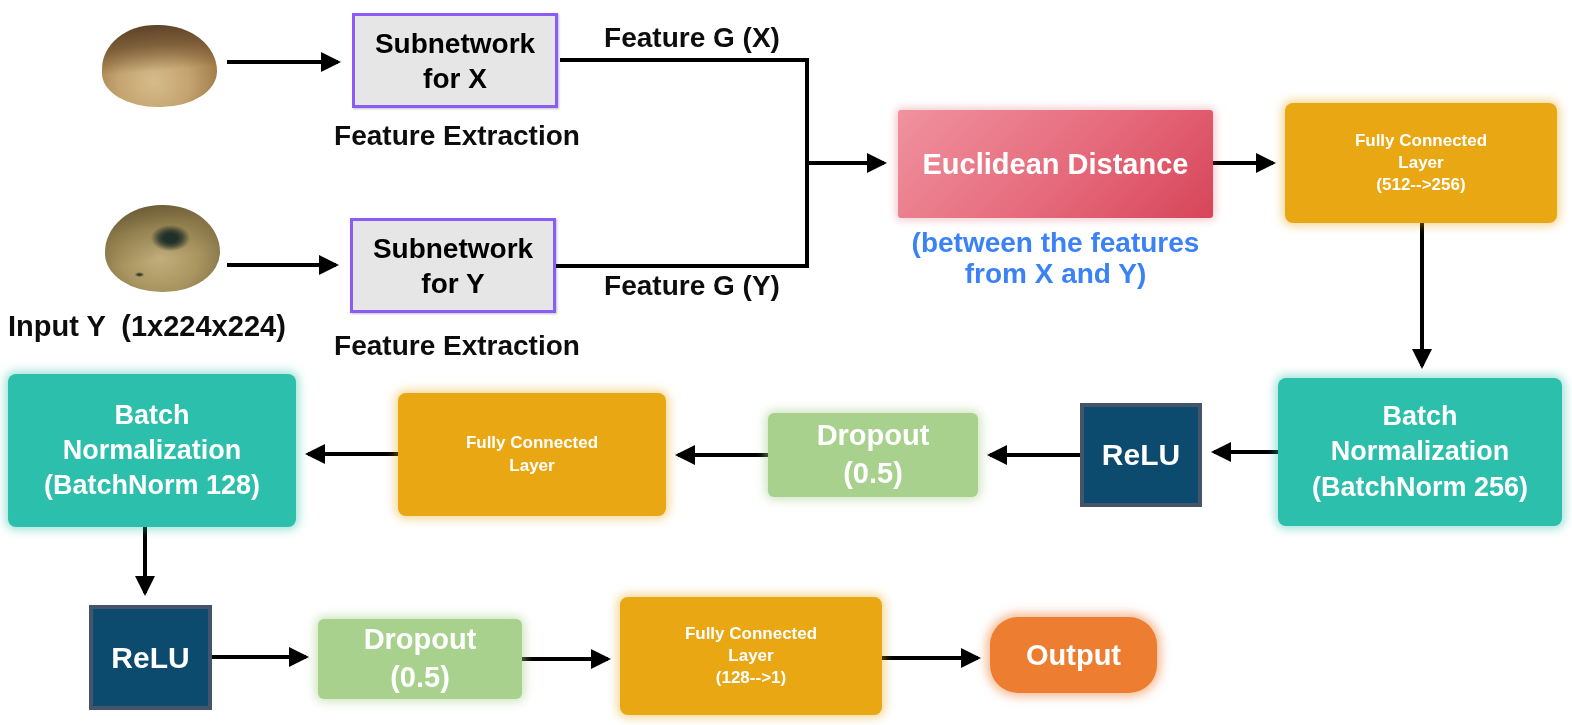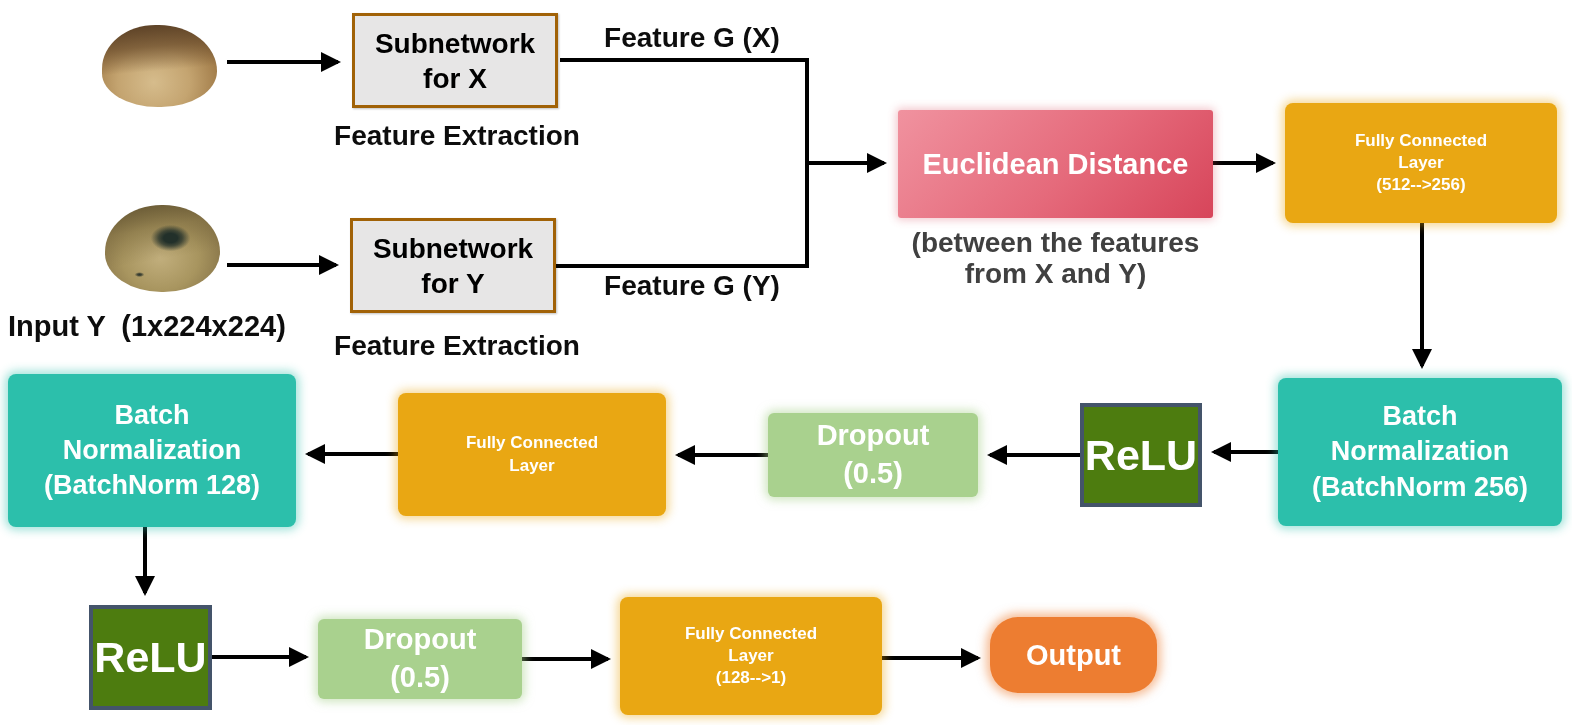--- a/index.html
+++ b/index.html
@@ -6,36 +6,36 @@
   #canvas{
     position:relative;width:1572px;height:725px;background:#ffffff;overflow:hidden;
     font-family:"Liberation Sans","DejaVu Sans",sans-serif;color:#0d0d0d;
   }
   #wires{position:absolute;left:0;top:0;width:1572px;height:725px;pointer-events:none;}
   .box{
     position:absolute;display:flex;flex-direction:column;align-items:center;justify-content:center;
     text-align:center;font-weight:bold;color:#ffffff;box-sizing:border-box;
   }
   .box .ln{display:block;}
-  .subnet{background:#e7e6e6;border:3px solid #a16207;color:#000000;font-weight:600;
+  .subnet{background:#e7e6e6;border:3px solid #8b5cf6;color:#000000;font-weight:600;
           font-size:28px;line-height:1.25;box-shadow:1px 1px 2px rgba(0,0,0,0.25);}
   .euclid{background:linear-gradient(135deg,#f0929f 0%,#e56a7b 55%,#d7455a 100%);
           border-radius:3px;font-size:29px;box-shadow:0 0 8px 2px rgba(215,69,90,0.30);text-align:right;}
   .fc{background:#e9a713;border-radius:8px;font-size:17px;line-height:1.30;
       box-shadow:0 0 10px 3px rgba(233,167,19,0.45);}
   .bn{background:#2cbfab;border-radius:8px;font-size:27px;line-height:1.30;
       box-shadow:0 0 10px 3px rgba(44,191,171,0.45);}
-  .relu{background:#4d7c0f;border:4px solid #44546a;font-size:43px;}
+  .relu{background:#0c4a6e;border:4px solid #44546a;font-size:30px;}
   .drop{background:#a9d18e;border-radius:6px;font-size:29px;line-height:1.30;
         box-shadow:0 0 10px 3px rgba(169,209,142,0.55);}
   .outp{background:#ed7d31;border-radius:28px;font-size:29px;
         box-shadow:0 0 10px 4px rgba(237,125,49,0.50);}
   .lbl{position:absolute;font-weight:bold;color:#0d0d0d;white-space:pre;font-size:29px;}
   .lbl.center{text-align:center;white-space:normal;}
-  .caption{position:absolute;text-align:center;font-weight:bold;color:#404040;
+  .caption{position:absolute;text-align:center;font-weight:bold;color:#3b82f6;
            font-size:28px;line-height:1.12;}
   .seed{position:absolute;}
   .seed-x{
     background:
       linear-gradient(175deg, rgba(84,59,35,0.95) 0%, rgba(109,79,46,0.75) 28%, rgba(109,79,46,0) 55%),
       radial-gradient(ellipse at 45% 70%, #d6bc8c 0%, #c4a470 40%, #a5804d 70%, #77542f 100%);
     border-radius:48% 52% 50% 50% / 55% 58% 45% 42%;
   }
   .seed-y{
     background:

